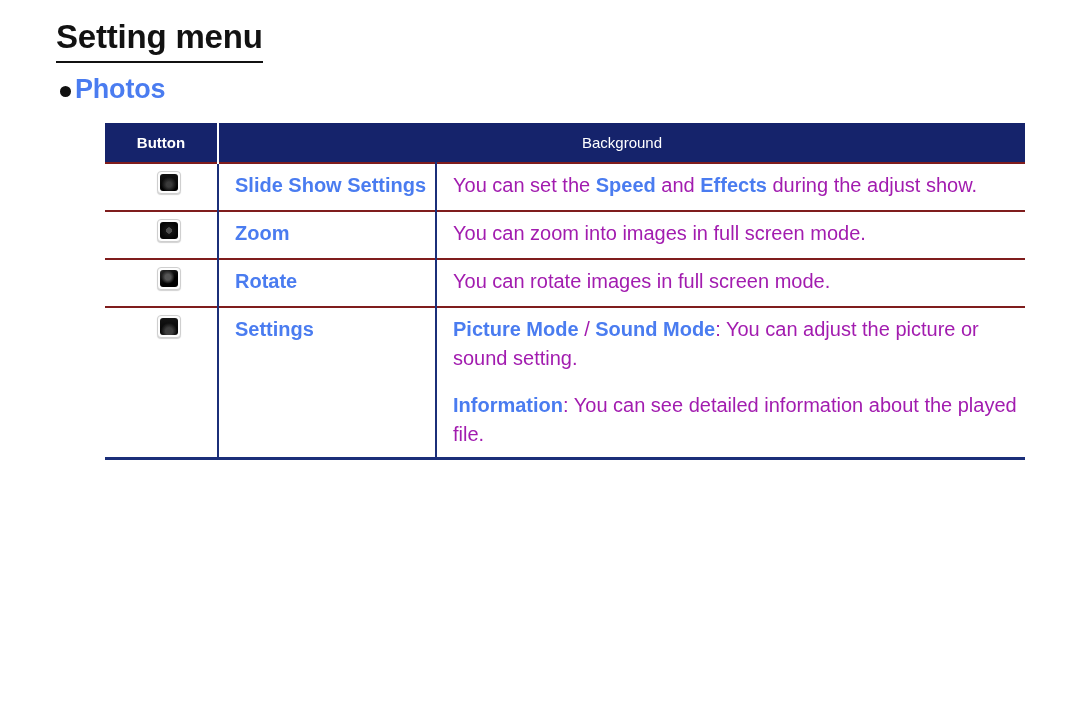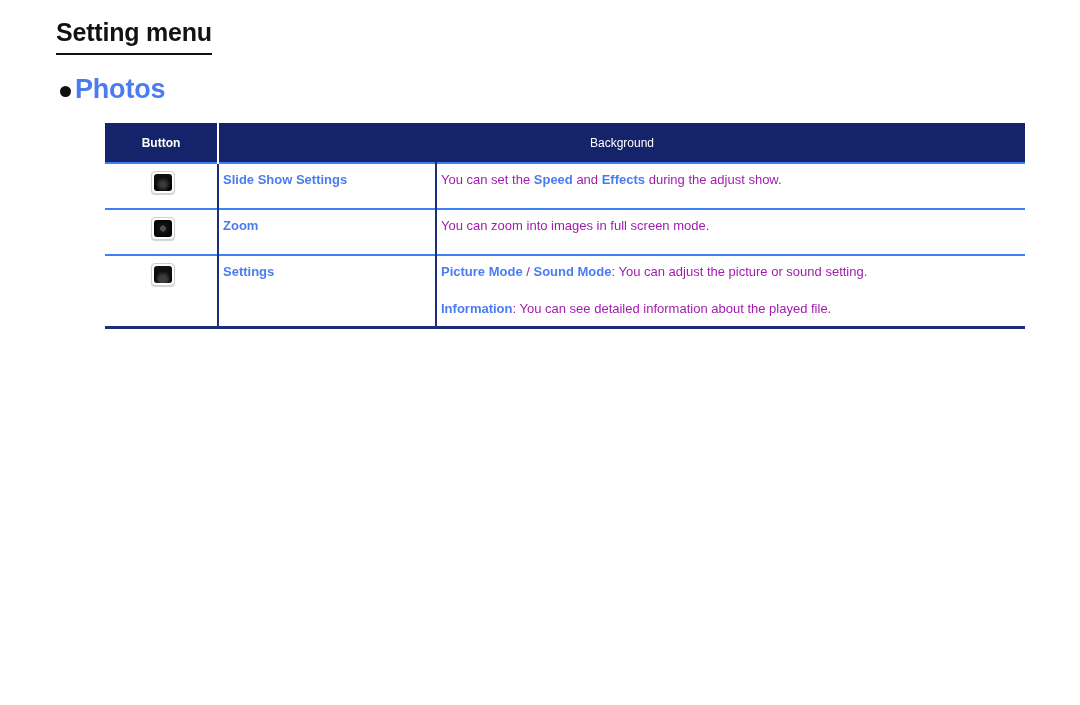--- a/index.html
+++ b/index.html
@@ -14,21 +14,21 @@
     color: #1a1a1a;
     overflow: hidden;
     position: relative;
   }
 
   
   .page-title {
     position: absolute;
     left: 56px;
     top: 19px;
-    font-size: 25px;
+    font-size: 33px;
     font-weight: bold;
     color: #121212;
     letter-spacing: -0.2px;
     padding-bottom: 6px;
     border-bottom: 2px solid #111111;
     display: inline-block;
     line-height: 1.1;
   }
 
   .section-heading {
@@ -64,37 +64,37 @@
     border-collapse: collapse;
     table-layout: fixed;
   }
   .spec-table col.c-btn  { width: 113px; }
   .spec-table col.c-name { width: 218px; }
   .spec-table col.c-op   { width: 589px; }
 
   .spec-table thead th {
     background: #15236b;
     color: #ffffff;
-    font-size: 12px;
+    font-size: 15px;
     font-weight: normal;
     height: 39px;
     padding: 0;
     text-align: center;
     vertical-align: middle;
   }
   .spec-table thead th.th-btn {
     border-right: 2px solid #ffffff;
     font-weight: bold;
   }
 
   .spec-table tbody td {
-    border-top: 2px solid #3b82f6;
-    padding: 7px 0 8px 4px;
+    border-top: 2px solid #7f1d1d;
+    padding: 7px 0 8px 16px;
     vertical-align: top;
-    font-size: 13px;
+    font-size: 20px;
     line-height: 1.45;
     color: #1a1a1a;
   }
   .spec-table tbody tr:last-child td {
     border-bottom: 3px solid #1b2f79;
   }
 
   td.cell-btn {
     text-align: center;
     vertical-align: middle;
@@ -203,20 +203,27 @@
         </td>
       </tr>
       <tr>
         <td class="cell-btn"><span class="btn-icon i-zoom"></span></td>
         <td class="cell-name"><span class="hl">Zoom</span></td>
         <td class="cell-op">
           <p><span class="sep">You can zoom into images in full screen mode.</span></p>
         </td>
       </tr>
       <tr>
+        <td class="cell-btn"><span class="btn-icon i-rotate"></span></td>
+        <td class="cell-name"><span class="hl">Rotate</span></td>
+        <td class="cell-op">
+          <p><span class="sep">You can rotate images in full screen mode.</span></p>
+        </td>
+      </tr>
+      <tr>
         <td class="cell-btn"><span class="btn-icon i-settings"></span></td>
         <td class="cell-name"><span class="hl">Settings</span></td>
         <td class="cell-op">
           <p><span class="hl">Picture Mode</span><span class="sep"> / </span><span class="hl">Sound Mode</span><span class="sep">: You can adjust the picture or sound setting.</span></p>
           <p><span class="hl">Information</span><span class="sep">: You can see detailed information about the played file.</span></p>
         </td>
       </tr>
     </tbody>
 </table>
 

